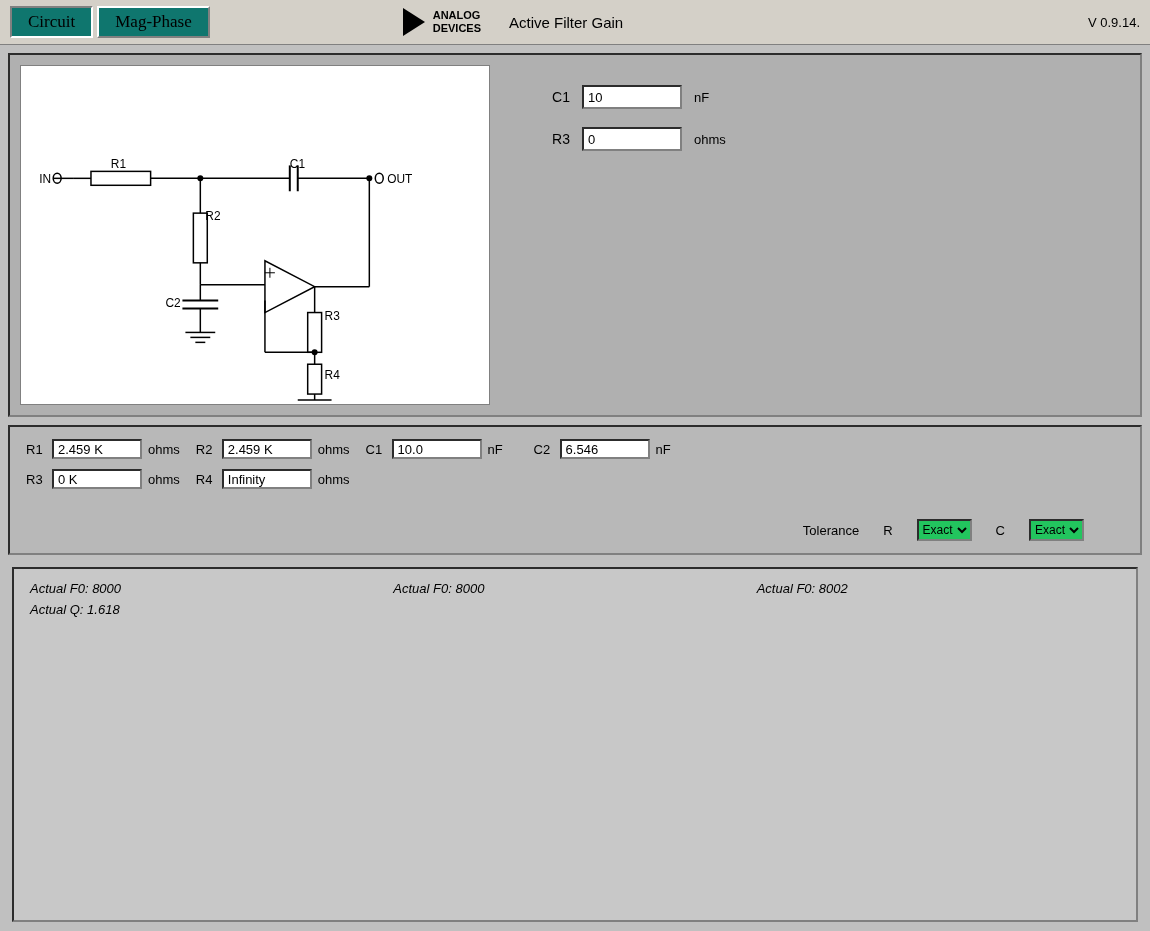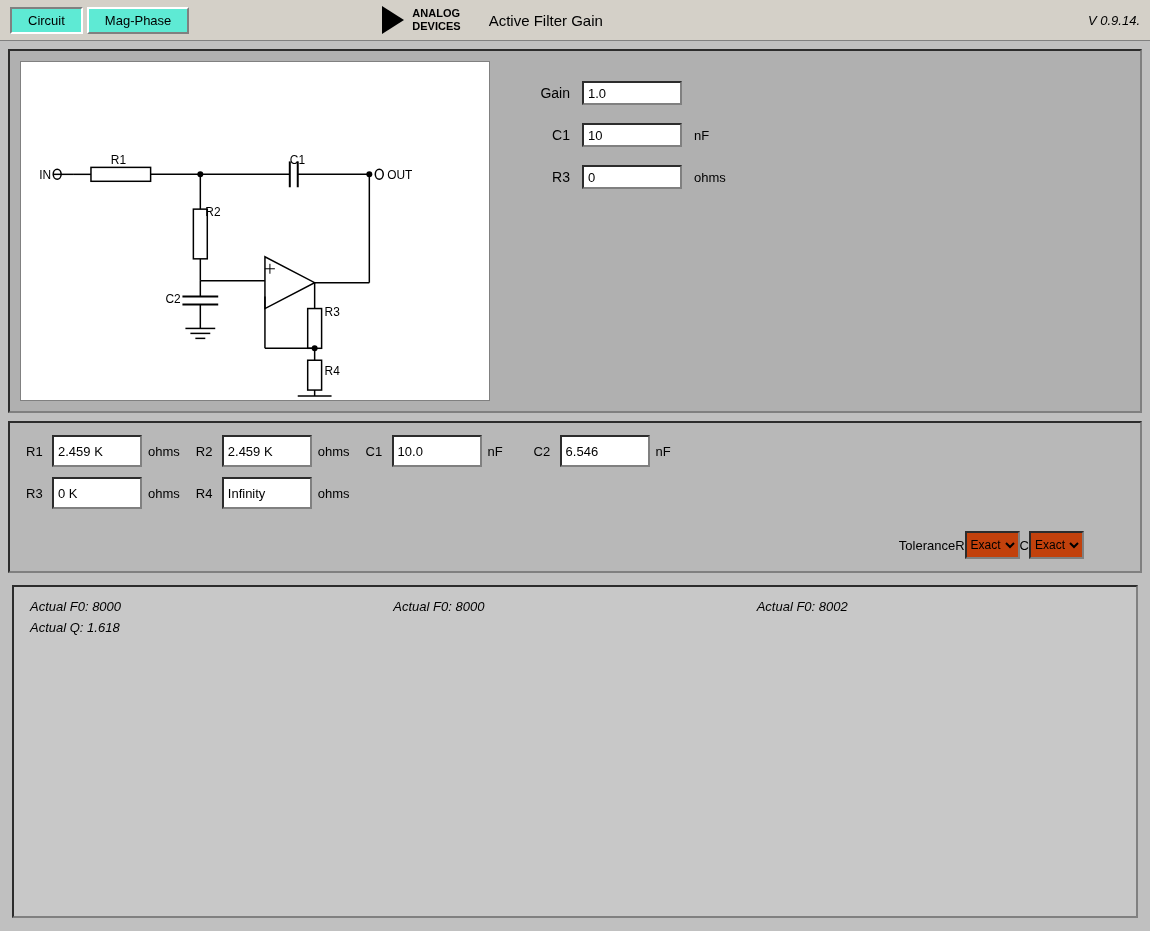--- a/index.html
+++ b/index.html
@@ -15,27 +15,27 @@
     
     .toolbar {
       display: flex;
       align-items: center;
       background: #d4d0c8;
       border-bottom: 1px solid #808080;
       padding: 6px 10px;
       gap: 4px;
     }
     .toolbar-btn {
-      background: #5eead4;
+      background: #0f766e;
       border: 2px solid;
       border-color: #ffffff #808080 #808080 #ffffff;
       padding: 4px 16px;
-      font-size: 13px;
+      font-size: 17px;
       cursor: pointer;
-      font-family: Liberation Sans, sans-serif;
+      font-family: Liberation Serif, serif;
     }
     .toolbar-btn.active {
       border-color: #808080 #ffffff #ffffff #808080;
     }
     .logo-area {
       display: flex;
       align-items: center;
       margin-left: 180px;
       gap: 8px;
       padding-left: 9px;
@@ -54,21 +54,20 @@
       line-height: 1.2;
     }
     .app-title {
       margin-left: 20px;
       font-size: 15px;
       font-weight: normal;
     }
     .version {
       margin-left: auto;
       font-size: 13px;
-      font-style: italic;
     }
 
     
     .main-container {
       display: flex;
       flex-direction: column;
       height: calc(931px - 42px);
     }
 
     
@@ -141,48 +140,48 @@
       display: flex;
       align-items: center;
       gap: 6px;
     }
     .comp-label {
       font-size: 13px;
       min-width: 20px;
     }
     .comp-input {
       width: 90px;
-      height: 32px;
+      height: 20px;
       border: 2px inset #808080;
       background: #ffffff;
       padding: 2px 4px;
       font-size: 13px;
       font-family: Arial, sans-serif;
     }
     .comp-unit {
       font-size: 13px;
       min-width: 30px;
     }
     .tolerance-row {
       display: flex;
       align-items: center;
-      gap: 0;
-      margin-top: 12px;
+      gap: 24px;
+      margin-top: 20px;
       justify-content: flex-end;
       padding-right: 40px;
     }
     .tol-label {
       font-size: 13px;
     }
     .tol-select {
-      height: 28px;
+      height: 22px;
       font-size: 12px;
       font-family: Arial, sans-serif;
       border: 2px inset #808080;
-      background: #c2410c;
+      background: #22c55e;
     }
     .tol-r-label, .tol-c-label {
       font-size: 13px;
     }
 
     
     .bottom-panel {
       background: #c8c8c8;
       border: 2px inset #808080;
       margin: 12px;
@@ -296,24 +295,20 @@
         <line x1="283" y1="341" x2="307" y2="341" stroke="black" stroke-width="1.5"></line>
         <line x1="288" y1="346" x2="302" y2="346" stroke="black" stroke-width="1.5"></line>
 
         <line x1="245" y1="236" x2="245" y2="288" stroke="black" stroke-width="1.5"></line>
         <line x1="245" y1="288" x2="295" y2="288" stroke="black" stroke-width="1.5"></line>
         <circle cx="295" cy="288" r="3" fill="black"></circle>
       </svg>
     </div>
 
     <div class="right-panel">
-      <div class="param-row">
-        <span class="param-label">Gain</span>
-        <input class="param-input" type="text" value="1.0" style="">
-      </div>
       <div class="param-row">
         <span class="param-label">C1</span>
         <input class="param-input" type="text" value="10" style="">
         <span class="param-unit">nF</span>
       </div>
       <div class="param-row">
         <span class="param-label">R3</span>
         <input class="param-input" type="text" value="0" style="">
         <span class="param-unit">ohms</span>
       </div>

